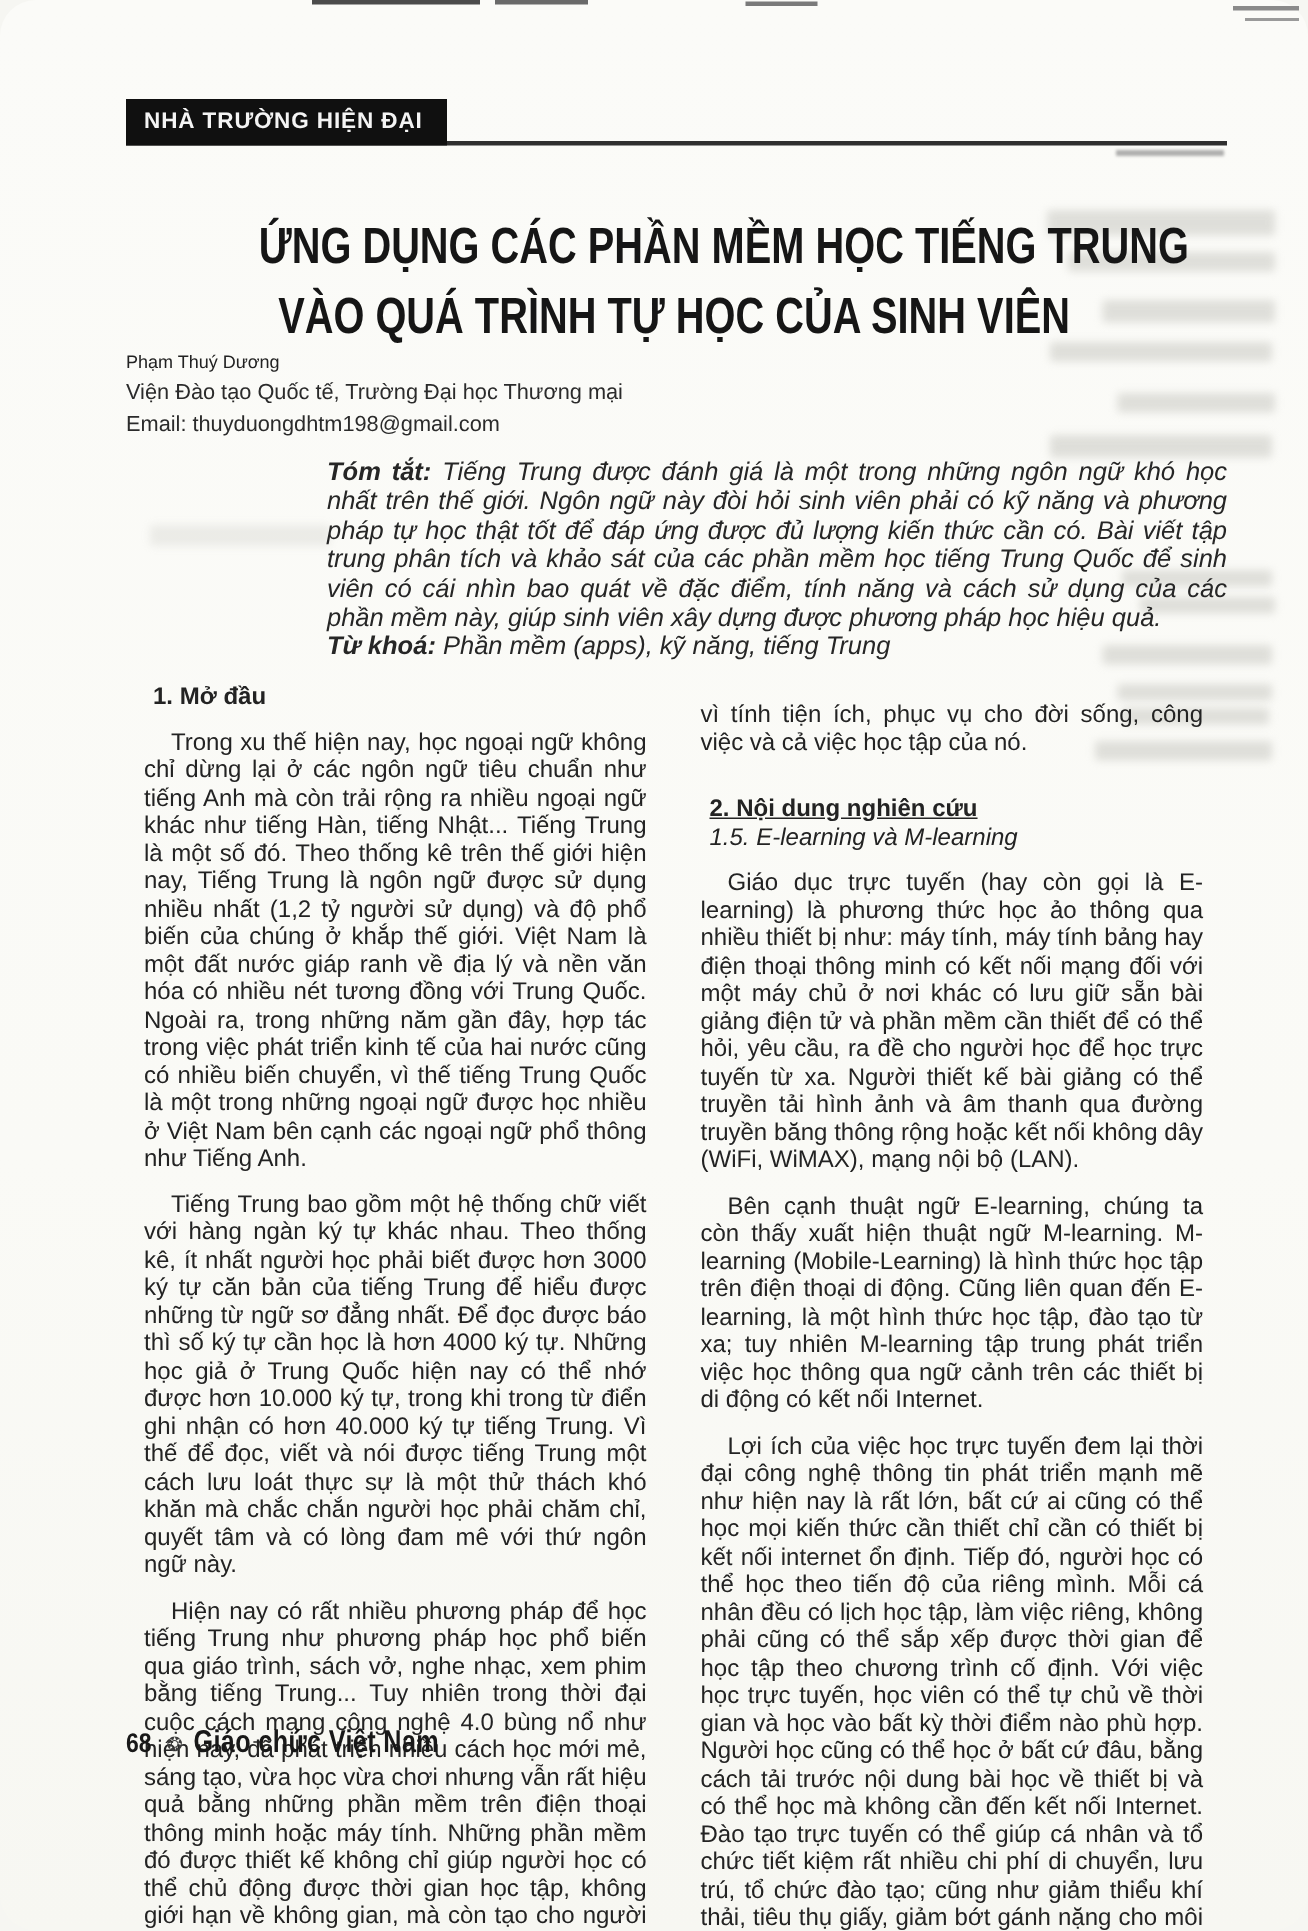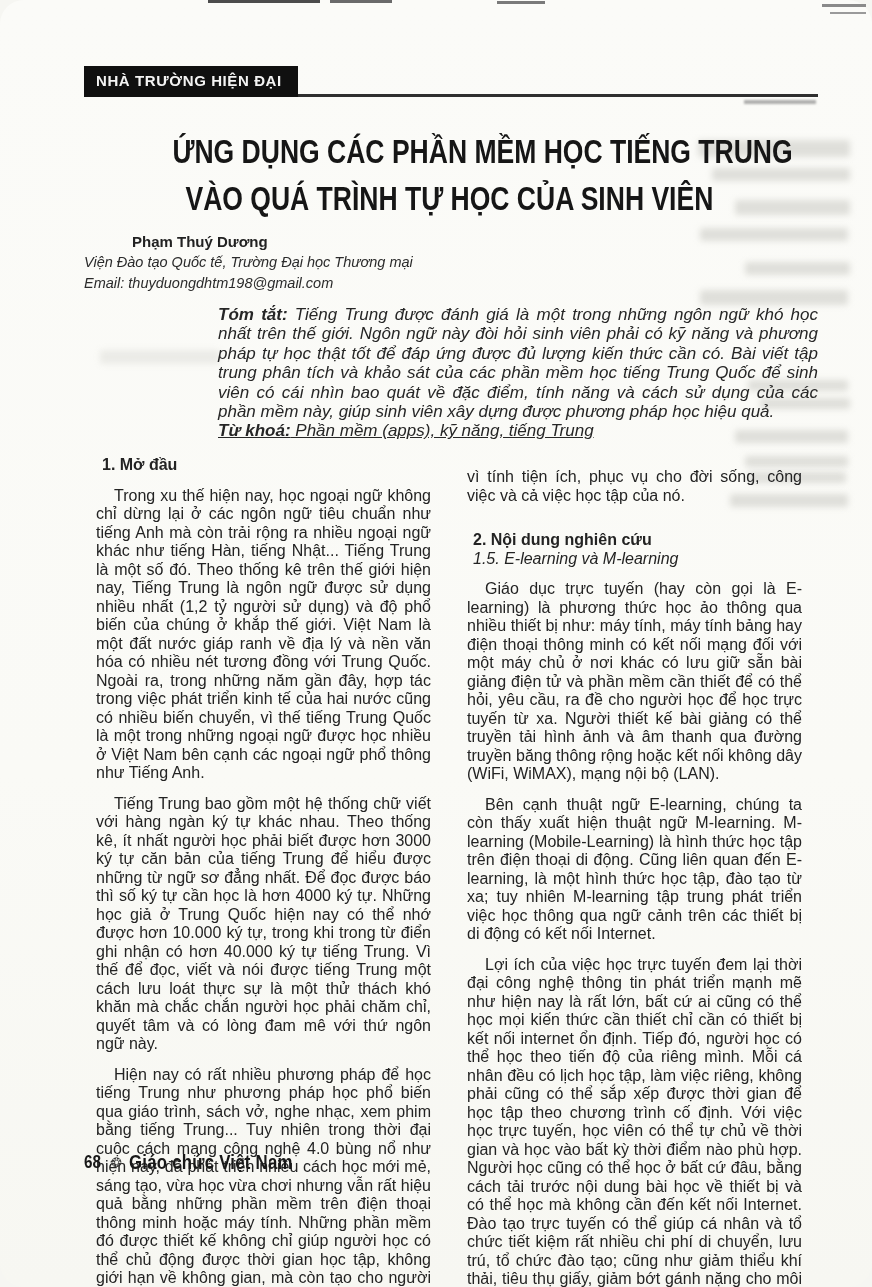--- a/index.html
+++ b/index.html
@@ -26,51 +26,51 @@
     background:#2f2f2f;z-index:1;
   }
   .badge{
     position:absolute;left:84px;top:66px;z-index:2;
     background:#101010;color:#f4f4f4;
     font-weight:bold;font-size:15px;letter-spacing:.6px;
     padding:6px 16px 8px 12px;
   }
   
   .title{
-    position:absolute;left:85px;top:128px;width:728px;z-index:1;
+    position:absolute;left:85px;top:141px;width:728px;z-index:1;
     text-align:center;font-weight:bold;color:#161616;
   }
   .title .tline{
     display:inline-block;
     font-size:34px;line-height:47px;
     transform:scaleX(.78);transform-origin:center;
     white-space:nowrap;letter-spacing:0;
   }
   
   .author{position:absolute;left:84px;top:231px;z-index:1;font-size:14.5px;line-height:21px;}
-  .author .name{font-weight:bold;font-style:normal;font-size:15px;margin-left:48px;}
-  .author .aff,.author .email{font-style:italic;color:#2b2b2b;}
+  .author .name{font-weight:normal;font-style:normal;font-size:12px;}
+  .author .aff,.author .email{color:#2b2b2b;}
   
   .abstract{
     position:absolute;left:218px;top:305px;width:600px;z-index:1;
     font-style:italic;font-size:17px;line-height:19.4px;color:#262626;
     text-align:justify;
   }
   .abstract b{font-weight:bold;}
-  .abstract .kw,.abstract .dates{text-align:left;text-decoration:underline;}
+  .abstract .kw,.abstract .dates{text-align:left;}
   
   .columns{
     position:absolute;left:84px;top:456px;width:730px;z-index:1;
     display:flex;gap:12px;
   }
   .col{width:359px;font-size:16px;line-height:18.5px;text-align:justify;color:#232323;}
   .col p{margin:12px;text-indent:18px;}
   .col p.noindent{text-indent:0;}
   .col .h{font-weight:bold;text-indent:18px;margin:0;text-align:left;}
-  .col .h.gap{margin-top:26px;}
+  .col .h.gap{margin-top:26px;text-decoration:underline;}
   .col .hsub{font-style:italic;text-indent:18px;margin:0;text-align:left;}
   
   .footer{
     position:absolute;left:84px;top:1150px;z-index:1;
     display:flex;align-items:center;gap:7px;color:#181818;
   }
   .footer .pnum{
     font-weight:bold;font-size:18px;display:inline-block;
     transform:scaleX(.85);transform-origin:left center;
   }

